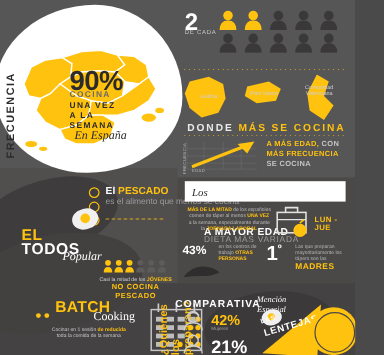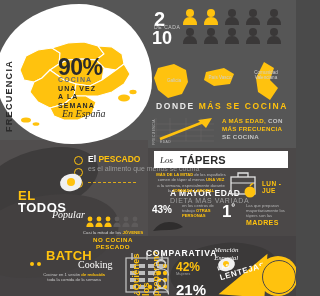--- a/index.html
+++ b/index.html
@@ -166,21 +166,20 @@
       <span>COCINA</span><br>
       <b>UNA VEZ</b><br>
       <b>A LA</b><br>
       <b>SEMANA</b>
     </div>
     <div class="enesp">En España</div>
   </div>
 
   <div class="r-num n2">2</div>
   <div class="decada">DE CADA</div>
-  <div class="r-num n10">10</div>
 
   <div class="people-grid">
     <svg viewBox="0 0 108 36" width="108" height="36">
       <g>
         <g fill="#ffc20e">
             <circle cx="8" cy="5" r="4"></circle>
             <path d="M1 17 q0-8 7-8 q7 0 7 8 Z"></path>
           </g>
         <g fill="#ffc20e" transform="translate(21,0)">
             <circle cx="8" cy="5" r="4"></circle>
@@ -356,21 +355,20 @@
       <circle cx="35" cy="28" r="2.2"></circle>
         <circle cx="41" cy="28" r="2.2"></circle>
       <circle cx="26" cy="35" r="2.2"></circle>
         <circle cx="35" cy="35" r="2.2"></circle>
         <circle cx="41" cy="35" r="2.2"></circle>
     </g>
   </svg>
 
   <div class="tap-card"></div>
   <div class="tap-los">Los</div>
-  <div class="tap-t">TÁPERS</div>
   <div class="tap-p">
     <b>MÁS DE LA MITAD</b><span> de los españoles comen de táper al menos </span><b>UNA VEZ</b><span> a la semana, especialmente durante la </span><b>JORNADA LABORAL</b>
   </div>
   <svg class="lunch" viewBox="0 0 30 30">
     <rect x="3" y="9" width="24" height="17" fill="none" stroke="#e2e2e2" stroke-width="1.3"></rect>
     <path d="M10 9 V5 h10 v4" fill="none" stroke="#e2e2e2" stroke-width="1.3"></path>
     <line x1="3" y1="15" x2="27" y2="15" stroke="#e2e2e2" stroke-width="1"></line>
     <circle cx="22" cy="24" r="5.5" fill="#ffc20e"></circle>
     <path d="M22 18 q1.6-2.4 3.4-2.6" stroke="#ffc20e" stroke-width="1.4" fill="none"></path>
   </svg>

